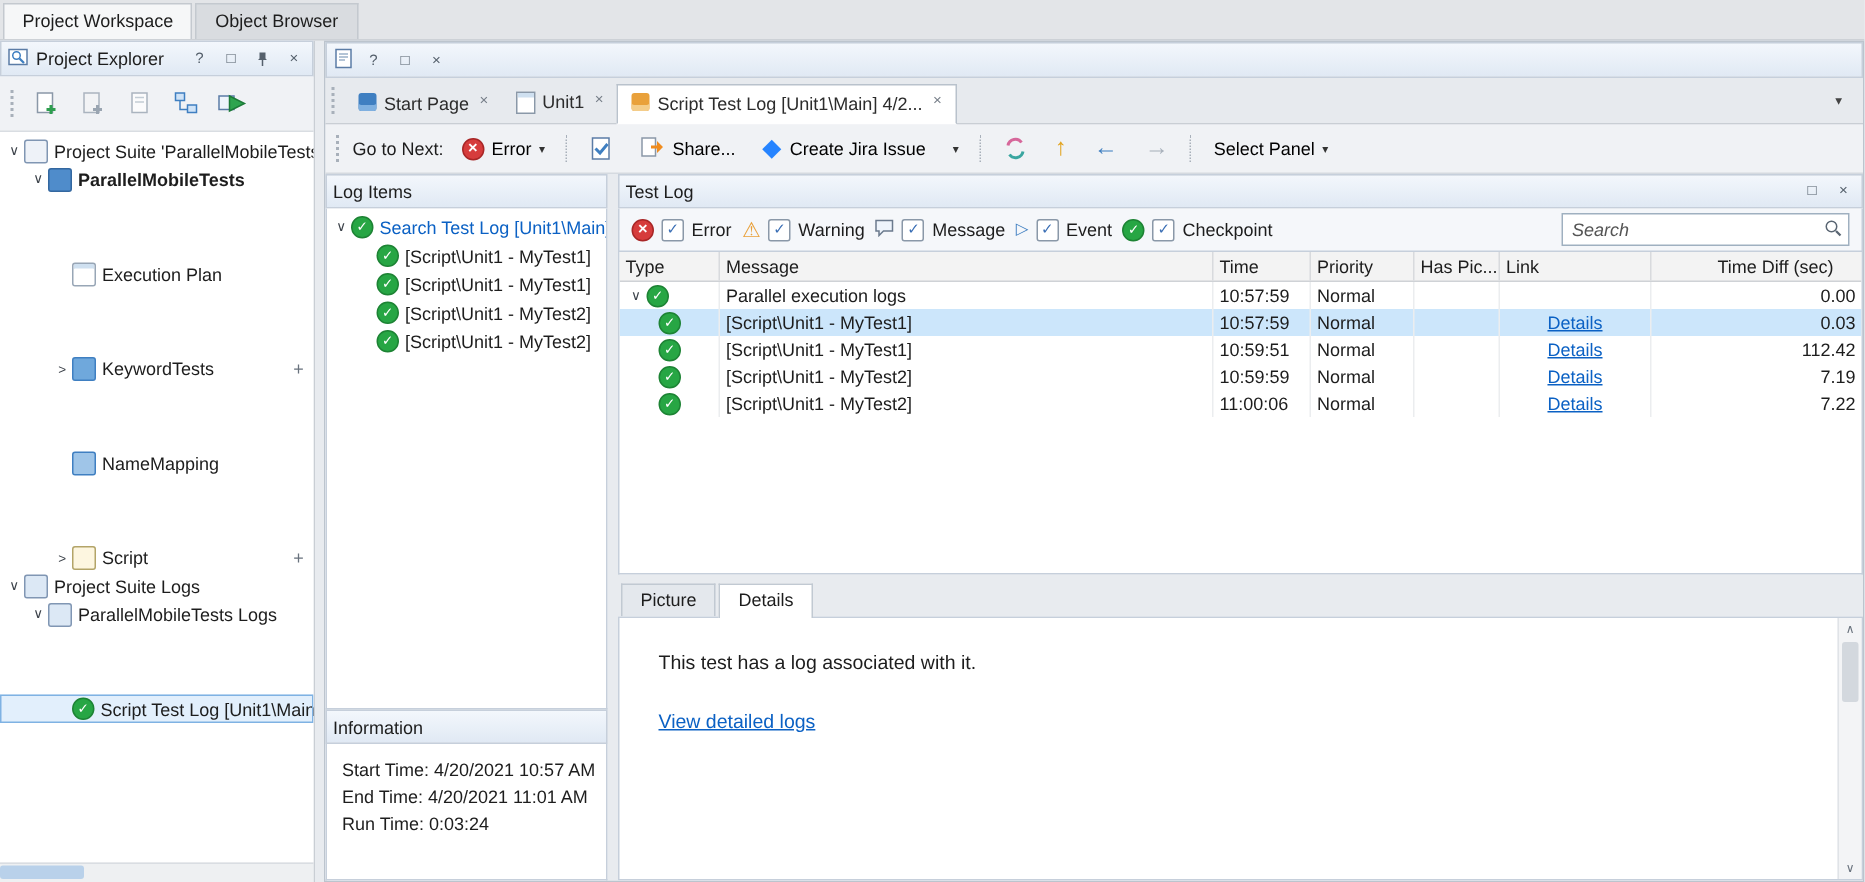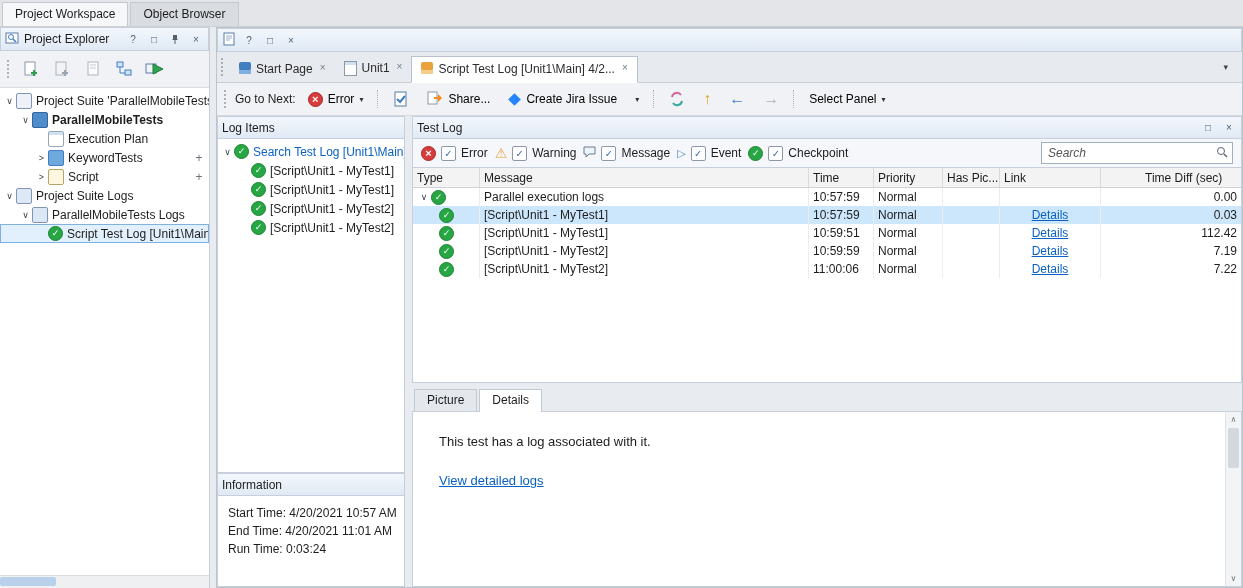--- a/index.html
+++ b/index.html
@@ -25,21 +25,21 @@
   .ph-btn{width:16px;height:15px;display:inline-flex;align-items:center;justify-content:center;
           color:#55606c;font-size:10px;border:none;background:transparent;padding:0;cursor:default;}
   .pe-toolbar{height:36px;flex:none;display:flex;align-items:center;gap:7px;padding:0 7px;
               background:#f0f2f5;border-bottom:1px solid #d9dde2;}
   .grip{width:3px;height:18px;border-left:2px dotted #a8b0ba;flex:none;}
   .tool-btn{width:24px;height:24px;display:inline-flex;align-items:center;justify-content:center;
             border:none;background:transparent;padding:0;cursor:default;}
   .pe-tree{flex:1;background:#fff;overflow:hidden;padding-top:3px;min-height:0;}
   .tree-row{height:19px;display:flex;align-items:center;white-space:nowrap;padding-right:3px;cursor:default;}
   .chev{width:13px;flex:none;font-size:9px;color:#3c424a;text-align:center;}
-  .lv0{padding-left:3px;} .lv1{padding-left:19px;} .lv2{padding-left:35px;}
+  .lv0{padding-left:3px;} .lv1{padding-left:19px;} .lv2{padding-left:35px;margin-top:44px;}
   .ti{width:14px;height:14px;flex:none;margin-right:4px;border-radius:2px;}
   .ti-suite{background:#eef2f8;border:1px solid #8096b3;}
   .ti-project{background:#4f8ccb;border:1px solid #33679f;}
   .ti-plan{background:#fff;border:1px solid #98a6b6;box-shadow:inset 0 3px 0 #cfe0f0;}
   .ti-keyword{background:#6fa8dc;border:1px solid #3f7fc1;}
   .ti-nm{background:#9fc5e8;border:1px solid #3f7fc1;}
   .ti-script{background:#fdf6e0;border:1px solid #b3a468;}
   .ti-folder{background:#dce8f5;border:1px solid #8096b3;}
   .bold{font-weight:bold;}
   .plus-btn{margin-left:auto;color:#69727d;font-size:12px;width:14px;text-align:center;border:none;background:none;padding:0;cursor:default;}
@@ -221,20 +221,25 @@
           <span class="ti ti-plan"></span>
           <span>Execution Plan</span>
         </div>
         <div class="tree-row lv2">
           <span class="chev">&gt;</span>
           <span class="ti ti-keyword"></span>
           <span>KeywordTests</span>
           <button class="plus-btn">+</button>
         </div>
         <div class="tree-row lv2">
+          <span class="chev"></span>
+          <span class="ti ti-nm"></span>
+          <span>NameMapping</span>
+        </div>
+        <div class="tree-row lv2">
           <span class="chev">&gt;</span>
           <span class="ti ti-script"></span>
           <span>Script</span>
           <button class="plus-btn">+</button>
         </div>
         <div class="tree-row lv0">
           <span class="chev">∨</span>
           <span class="ti ti-folder"></span>
           <span>Project Suite Logs</span>
         </div>

